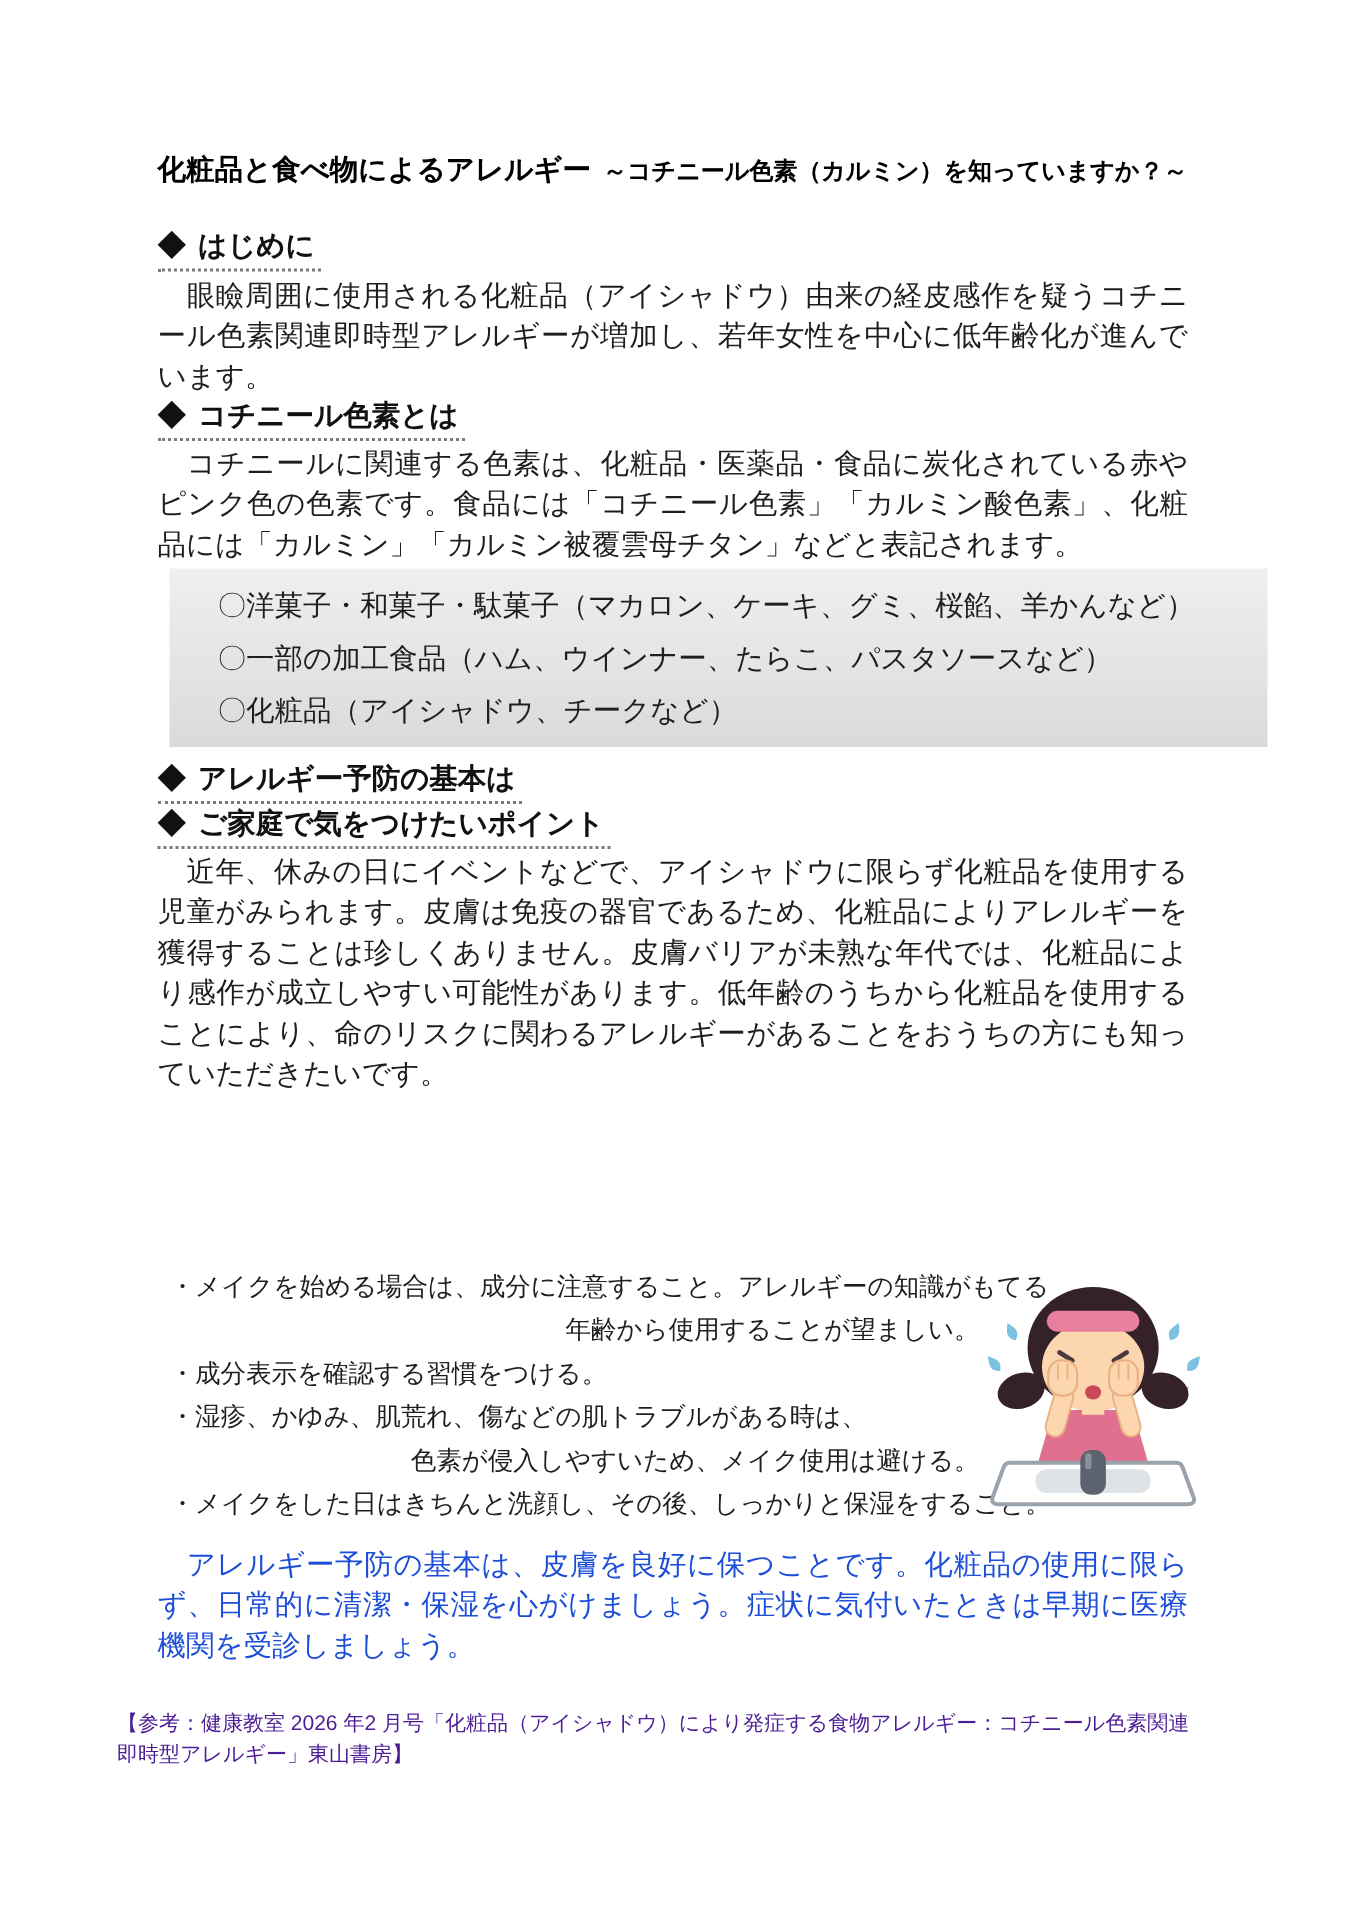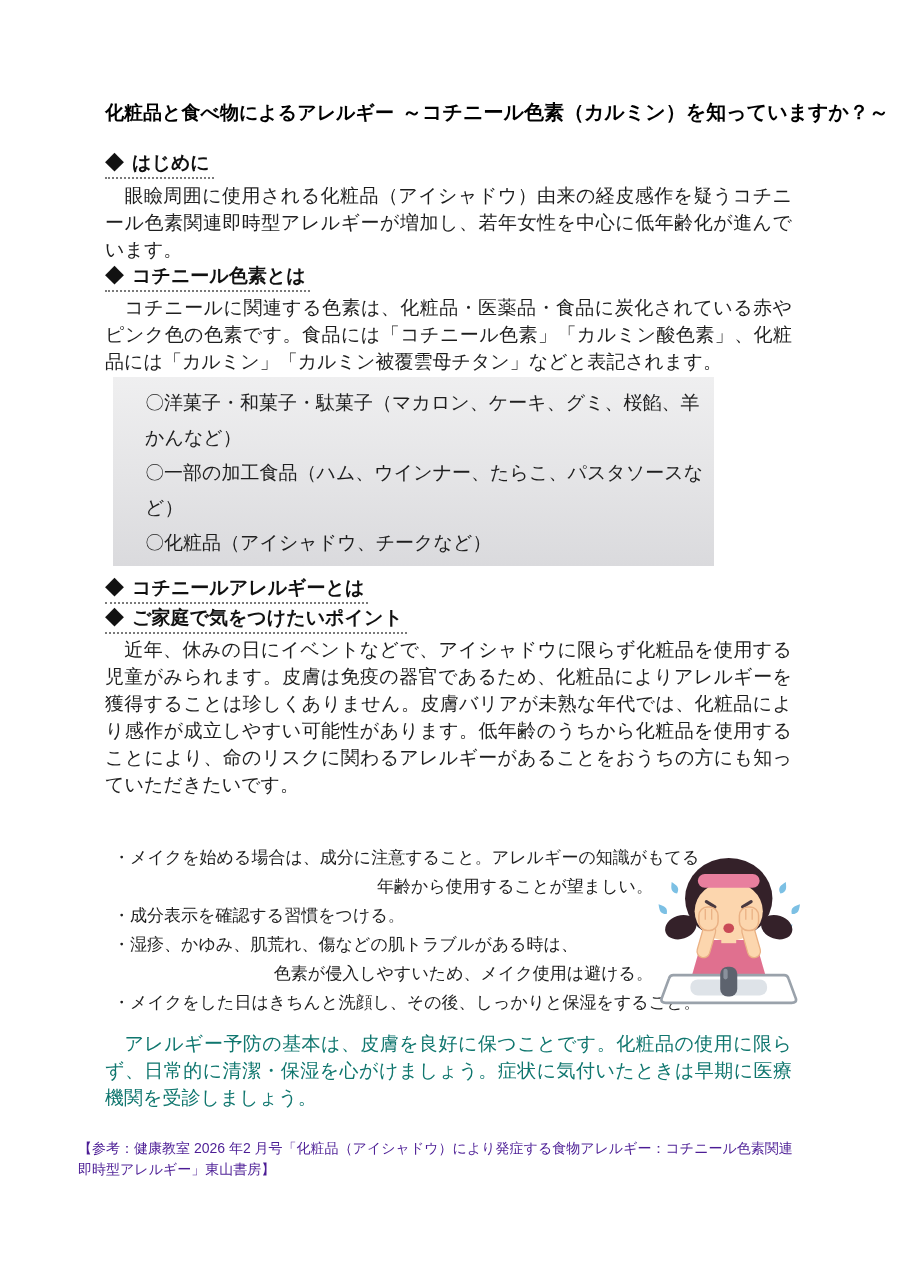--- a/index.html
+++ b/index.html
@@ -11,21 +11,21 @@
     color:#1e1e1e;
     box-sizing:border-box;
     padding:95px 108px 0 105px;
     overflow:hidden;
   }
   .doc-title{
     margin:0;font-weight:700;color:#000;
     white-space:nowrap;line-height:26px;
   }
   .doc-title .t-main{font-size:19px;margin-right:8px;}
-  .doc-title .t-sub{font-size:20px;}
+  .doc-title .t-sub{font-size:16px;}
   .sec-heading{
     font-size:19px;font-weight:700;color:#111;margin:0;line-height:26px;
   }
   .underline-wrap{
     display:inline-block;
     border-bottom:2px dotted #7a7a7a;
     padding:0 4px 1px 0;
     text-align:center;
   }
   .diamond{margin-right:8px;}
@@ -34,21 +34,21 @@
     font-size:19px;line-height:27px;
     text-align:justify;
     color:#1e1e1e;
   }
   #h-intro{margin-top:24px;}
   #h-pigment{margin-top:0;}
   #p-pigment{margin-top:2px;font-family:Liberation Serif, serif;}
   .example-box{
     margin-top:2px;
     margin-left:8px;
-    width:601px;
+    width:732px;
     box-sizing:border-box;
     background:linear-gradient(180deg,#efeff0 0%,#e4e4e6 55%,#dadadd 100%);
     padding:8px 0 6px 32px;
   }
   .box-line{
     font-size:19px;line-height:35px;color:#1e1e1e;
   }
   #h-allergy{margin-top:9px;}
   #p-allergy{margin-top:3px;}
   #h-points{margin-top:1px;}
@@ -59,21 +59,21 @@
   }
   .advice-list{width:540px;}
   .advice-line{
     font-size:17px;line-height:29px;color:#1e1e1e;
     white-space:nowrap;
   }
   .advice-line.indent{padding-left:38px;text-align:right;}
   .illustration{margin-left:auto;width:160px;height:162px;}
   .closing-text{
     position:absolute;left:105px;top:1030px;width:687px;
-    font-size:19px;line-height:27px;text-align:justify;margin:0;color:#0f766e;
+    font-size:19px;line-height:27px;text-align:justify;margin:0;color:#1d4ed8;
   }
   .reference{
     position:absolute;left:78px;top:1138px;width:720px;
     font-size:14px;line-height:21px;margin:0;color:#4c1d95;text-align:left;
   }
 </style>
 </head>
 <body>
 
 <div class="page">
@@ -92,21 +92,21 @@
   </h2>
   <p class="body-text" id="p-pigment">　コチニールに関連する色素は、化粧品・医薬品・食品に炭化されている赤やピンク色の色素です。食品には「コチニール色素」「カルミン酸色素」、化粧品には「カルミン」「カルミン被覆雲母チタン」などと表記されます。</p>
 
   <div class="example-box">
     <div class="box-line">〇洋菓子・和菓子・駄菓子（マカロン、ケーキ、グミ、桜餡、羊かんなど）</div>
     <div class="box-line">〇一部の加工食品（ハム、ウインナー、たらこ、パスタソースなど）</div>
     <div class="box-line">〇化粧品（アイシャドウ、チークなど）</div>
   </div>
 
   <h2 class="sec-heading" id="h-allergy">
-    <span class="underline-wrap"><span class="diamond">◆</span><span>コチニールアレルギーとは</span></span>
+    <span class="underline-wrap"><span class="diamond">◆</span><span>アレルギー予防の基本は</span></span>
   </h2>
 
   <h2 class="sec-heading" id="h-points">
     <span class="underline-wrap"><span class="diamond">◆</span><span>ご家庭で気をつけたいポイント</span></span>
   </h2>
   <p class="body-text" id="p-points">　近年、休みの日にイベントなどで、アイシャドウに限らず化粧品を使用する児童がみられます。皮膚は免疫の器官であるため、化粧品によりアレルギーを獲得することは珍しくありません。皮膚バリアが未熟な年代では、化粧品により感作が成立しやすい可能性があります。低年齢のうちから化粧品を使用することにより、命のリスクに関わるアレルギーがあることをおうちの方にも知っていただきたいです。</p>
 
   <div class="advice-row">
     <div class="advice-list">
       <div class="advice-line">・メイクを始める場合は、成分に注意すること。アレルギーの知識がもてる</div>

